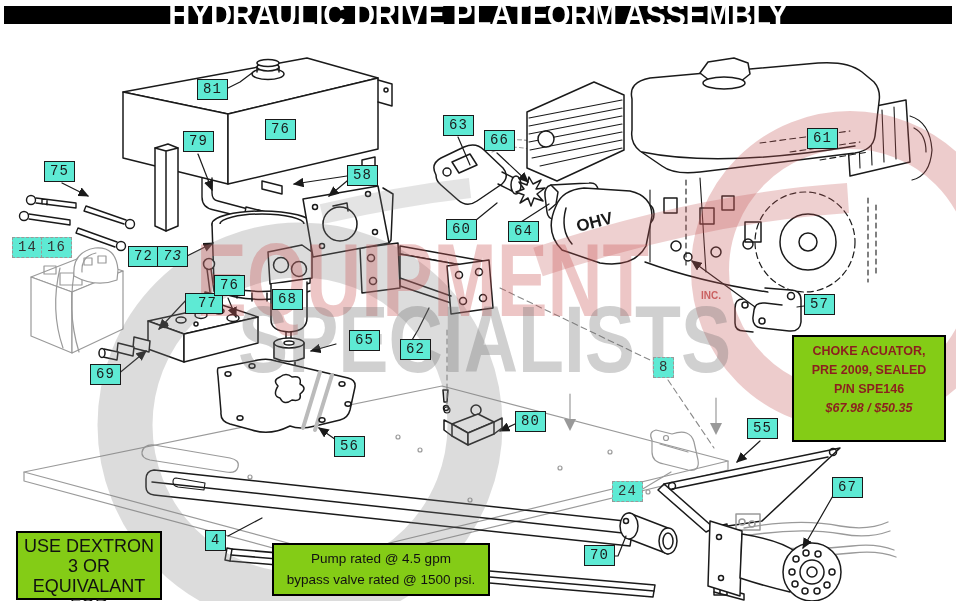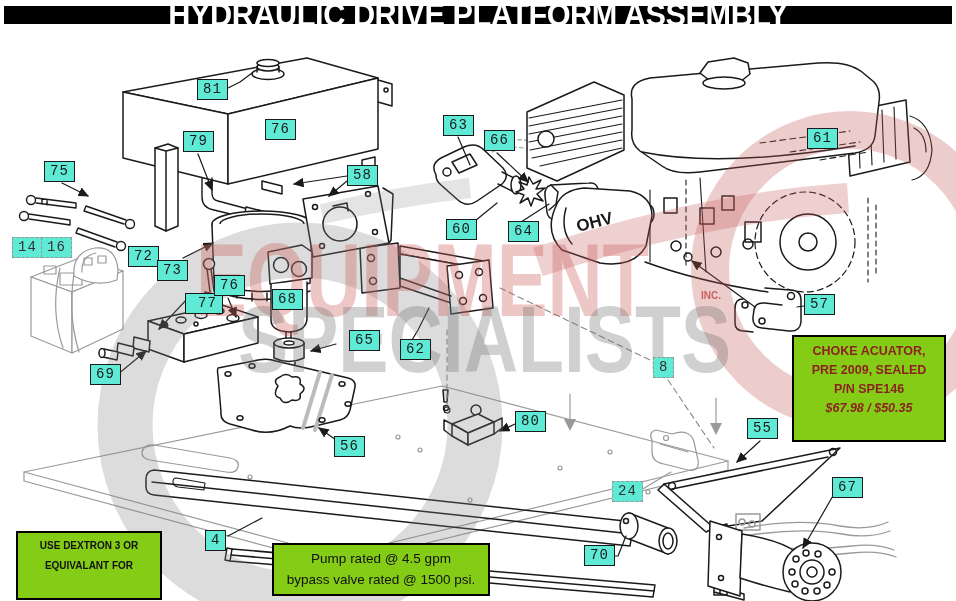--- a/index.html
+++ b/index.html
@@ -20,22 +20,22 @@
   #wm3{left:701px;top:291px;font-size:10px;transform:none;color:rgba(190,60,60,.75);line-height:1;}
   #wmsvg{position:absolute;left:0;top:0;pointer-events:none;}
   
   .callout{position:absolute;background:#5eead4;border:1.7px solid #1a1a1a;color:#1a1a1a;
            font-family:"Liberation Mono",monospace;font-size:14px;line-height:17px;
            padding:1px 5px;letter-spacing:1px;}
   .callout.dashed{border:1.4px dashed #999;color:#333;}
   
   .note{position:absolute;background:#84cc16;border:2px solid #000;text-align:center;
         color:#111;}
-  #note-fluid{left:16px;top:531px;width:142px;height:62px;font-size:10px;line-height:20px;
-              padding-top:3px;font-weight:700;}
+  #note-fluid{left:16px;top:531px;width:142px;height:62px;font-size:18px;line-height:20px;
+              padding-top:3px;font-weight:400;}
   #note-pump{left:272px;top:543px;width:214px;height:46px;font-size:13.5px;line-height:21px;
              padding-top:3px;}
   #note-choke{left:792px;top:335px;width:150px;height:98px;font-weight:700;font-size:12.5px;
               line-height:19px;padding-top:5px;}
   #note-choke .pl{font-style:italic;}
 </style>
 </head>
 <body>
 
 <div id="stage">
@@ -378,21 +378,21 @@
       <div class="callout" style="left: 347px; top: 165px;">58</div>
       <div class="callout" style="left: 44px; top: 161px;">75</div>
       <div class="callout" style="left: 443px; top: 115px;">63</div>
       <div class="callout" style="left: 484px; top: 130px;">66</div>
       <div class="callout" style="left: 807px; top: 128px;">61</div>
       <div class="callout" style="left: 446px; top: 219px;">60</div>
       <div class="callout" style="left: 508px; top: 221px;">64</div>
       <div class="callout dashed" style="left: 12px; top: 237px;">14</div>
       <div class="callout dashed" style="left: 41px; top: 237px;">16</div>
       <div class="callout" style="left: 128px; top: 246px;">72</div>
-      <div class="callout" style="left: 157px; top: 260px;">73</div>
+      <div class="callout" style="left: 157px; top: 246px; font-style: italic;">73</div>
       <div class="callout" style="left: 185px; top: 293px; padding-left: 12px;">77</div>
       <div class="callout" style="left: 214px; top: 275px;">76</div>
       <div class="callout" style="left: 272px; top: 289px;">68</div>
       <div class="callout" style="left: 804px; top: 294px;">57</div>
       <div class="callout" style="left: 349px; top: 330px;">65</div>
       <div class="callout" style="left: 400px; top: 339px;">62</div>
       <div class="callout dashed" style="left: 653px; top: 357px;">8</div>
       <div class="callout" style="left: 90px; top: 364px;">69</div>
       <div class="callout" style="left: 515px; top: 411px;">80</div>
       <div class="callout" style="left: 334px; top: 436px;">56</div>

